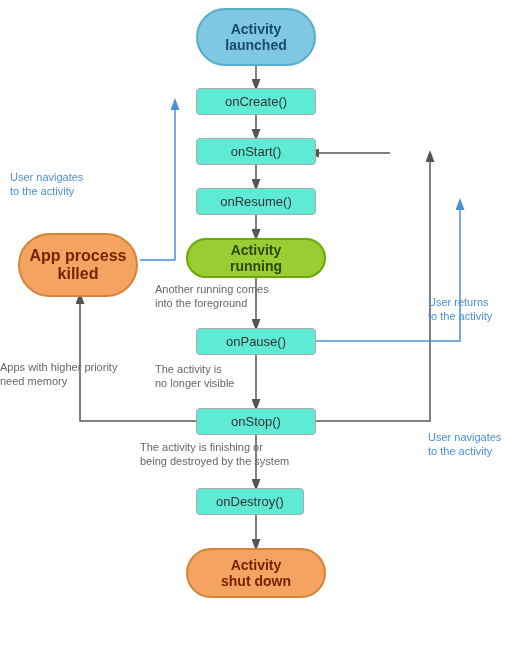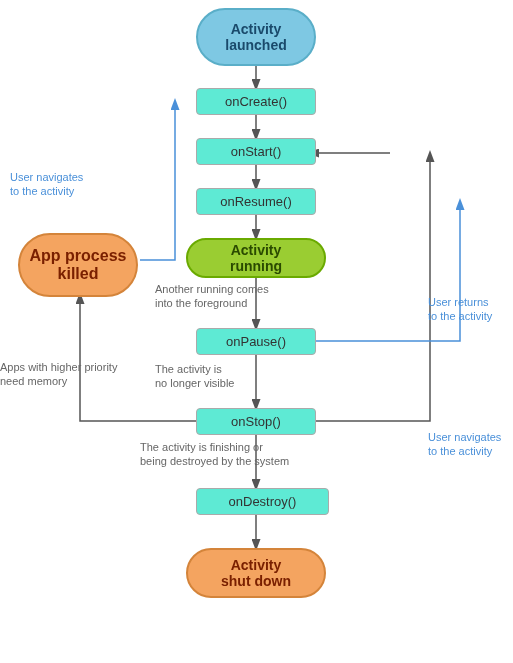--- a/index.html
+++ b/index.html
@@ -138,21 +138,21 @@
   </div>
 
   <div class="node node-rect" style="left:196px; top:328px; width:120px; height:27px;">
     <span>onPause()</span>
   </div>
 
   <div class="node node-rect" style="left:196px; top:408px; width:120px; height:27px;">
     <span>onStop()</span>
   </div>
 
-  <div class="node node-rect" style="left:196px; top:488px; width:133px; height:27px;">
+  <div class="node node-rect" style="left:196px; top:488px; width:108px; height:27px;">
     <span>onDestroy()</span>
   </div>
 
   <div class="node node-ellipse node-orange" style="left:186px; top:548px; width:140px; height:50px;">
     <span style="white-space:pre-line; font-weight:bold; font-size:14px;">Activity
 shut down</span>
   </div>
 
   <div class="node node-ellipse node-orange" style="left:18px; top:233px; width:120px; height:64px;">
     <span style="white-space:pre-line; font-weight:bold; font-size:16px;">App process

